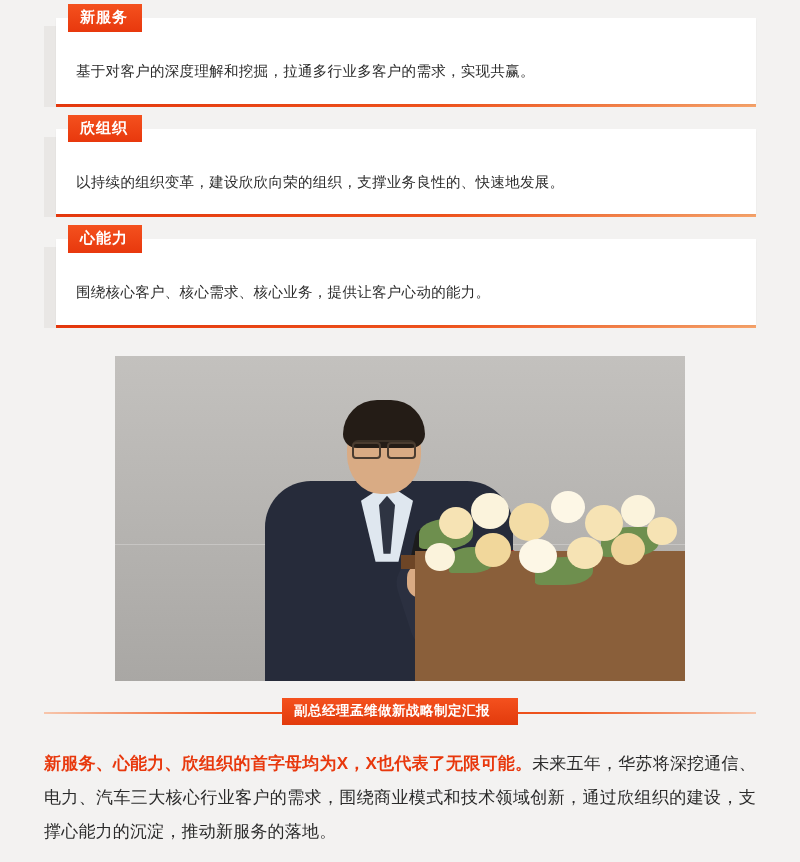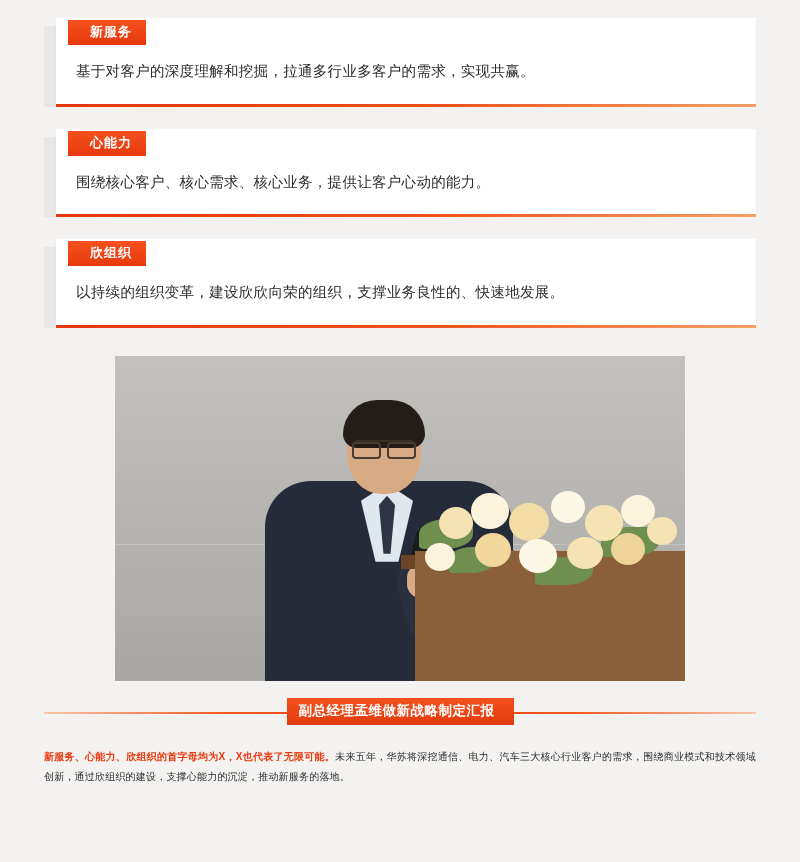--- a/index.html
+++ b/index.html
@@ -32,28 +32,27 @@
     height: 3px;
     background: linear-gradient(90deg, #e8380d 0%, #f2541d 55%, #f7a36a 100%);
     margin-left: 12px;
   }
   .badge {
     position: absolute;
     left: 24px;
     top: -14px;
     background: linear-gradient(180deg, #f4511e 0%, #e8380d 100%);
     color: #ffffff;
-    font-size: 13px;
+    font-size: 15px;
     font-weight: bold;
     letter-spacing: 1px;
-    padding: 5px 14px 6px 22px;
+    padding: 5px 14px 6px 12px;
     line-height: 1.1;
     white-space: nowrap;
     z-index: 3;
-    margin-top: 16px;
   }
   .card-text {
     margin-top: 24px;
     font-size: 14.5px;
     color: #2b2b2b;
     line-height: 1.9;
     letter-spacing: 0.3px;
   }
   .block {
     position: relative;
@@ -224,28 +223,28 @@
     background: linear-gradient(90deg, #f7c6ac 0%, #ef5a21 25%, #e8380d 50%, #ef5a21 75%, #f7c6ac 100%);
   }
   .caption-pill {
     position: relative;
     z-index: 2;
     background: linear-gradient(180deg,#f4511e 0%, #e23a0c 100%);
     color: #fff;
     font-size: 13.5px;
     font-weight: bold;
     letter-spacing: 0.5px;
-    padding: 4px 19px 5px 12px;
+    padding: 4px 28px 5px 12px;
     white-space: nowrap;
   }
 
   
   .para {
     margin: 22px 44px 15px 44px;
-    font-size: 10px;
+    font-size: 17px;
     line-height: 2.0;
     color: #2b2b2b;
     letter-spacing: 0.2px;
     text-align: justify;
   }
   .para .hl {
     color: #e8380d;
     font-weight: bold;
   }
 </style>
@@ -261,34 +260,34 @@
       <div class="card">
         <div class="card-text">基于对客户的深度理解和挖掘，拉通多行业多客户的需求，实现共赢。</div>
       </div>
       <div class="card-underline"></div>
     </div>
   </div>
 
   <div class="block">
     <div class="left-accent"></div>
     <div class="card-wrap">
+      <div class="badge">欣组织</div>
+      <div class="card">
+        <div class="card-text">以持续的组织变革，建设欣欣向荣的组织，支撑业务良性的、快速地发展。</div>
+      </div>
+      <div class="card-underline"></div>
+    </div>
+  </div>
+
+  <div class="block">
+    <div class="left-accent"></div>
+    <div class="card-wrap">
       <div class="badge">心能力</div>
       <div class="card">
         <div class="card-text">围绕核心客户、核心需求、核心业务，提供让客户心动的能力。</div>
-      </div>
-      <div class="card-underline"></div>
-    </div>
-  </div>
-
-  <div class="block">
-    <div class="left-accent"></div>
-    <div class="card-wrap">
-      <div class="badge">欣组织</div>
-      <div class="card">
-        <div class="card-text">以持续的组织变革，建设欣欣向荣的组织，支撑业务良性的、快速地发展。</div>
       </div>
       <div class="card-underline"></div>
     </div>
   </div>
 
   <div class="photo-area">
     <div class="photo">
       <div class="ph-wall"></div>
       <div class="ph-year">2024</div>
 

